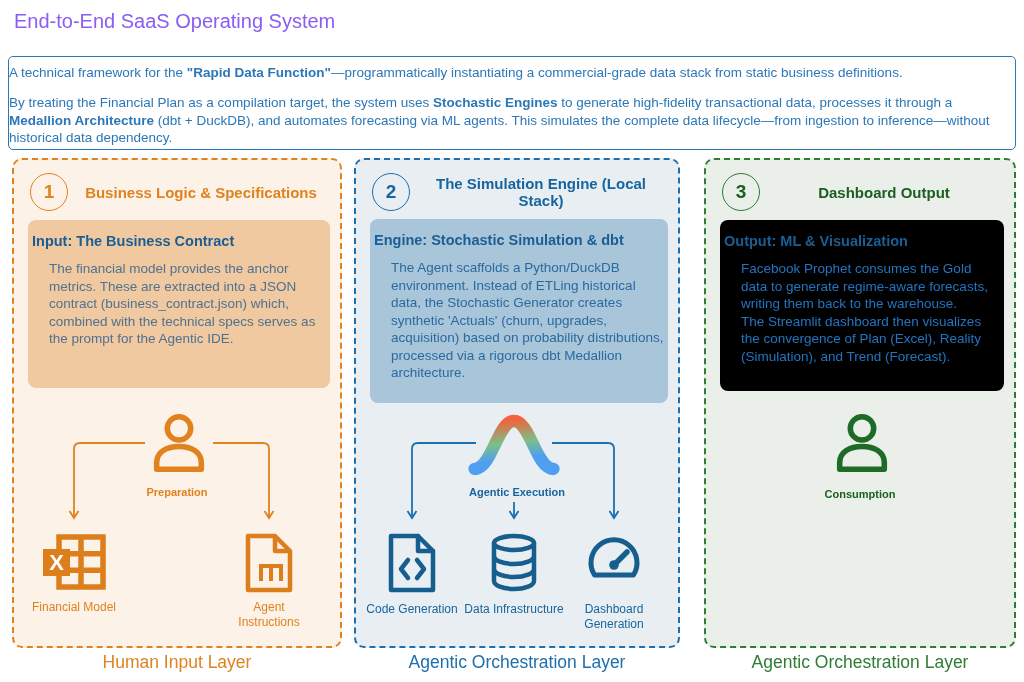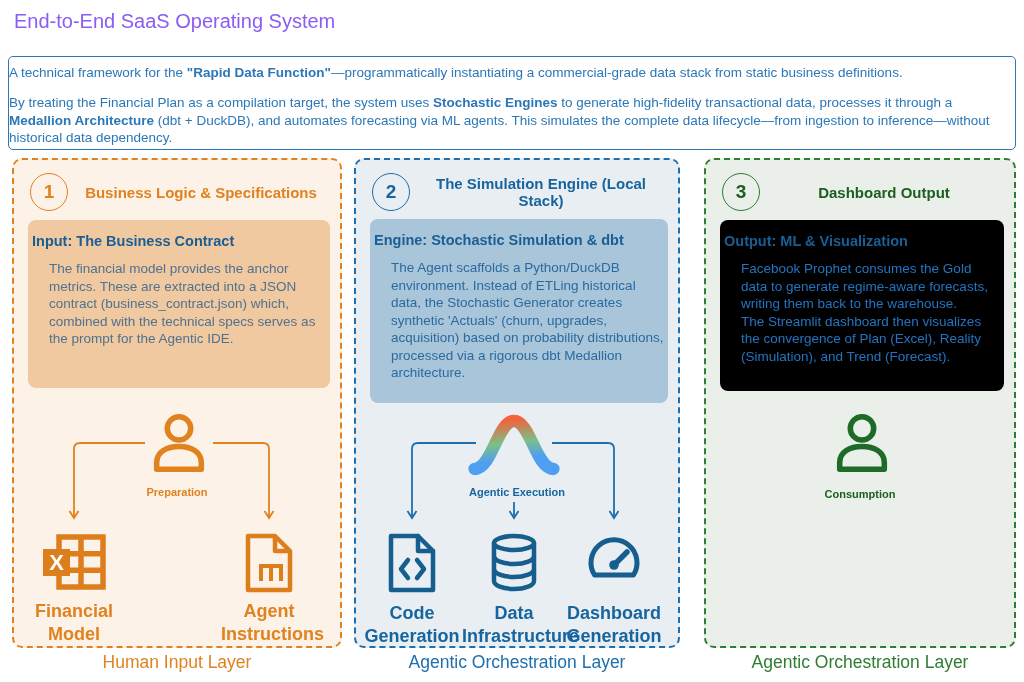--- a/index.html
+++ b/index.html
@@ -39,21 +39,21 @@
   #col1 .card-body { color:#50718F; }
   #col2 .card-body { color:#2A6A9E; }
   #col3 .card-body { color:#2374C0; }
 
   .flow-label { position:absolute; left:0; width:100%; text-align:center; font-size:11px; font-weight:bold; }
   #col1 .flow-label { top:326px; color:#E0821E; }
   #col2 .flow-label { top:326px; color:#17659E; }
   #col3 .flow-label { top:328px; color:#1B5E20; }
 
   .icon-abs { position:absolute; }
-  .out-label { position:absolute; text-align:center; font-size:18px; font-weight:bold; line-height:1.25; }
+  .out-label { position:absolute; text-align:center; font-size:12px; font-weight:normal; line-height:1.25; }
   #col1 .out-label { color:#E0821E; }
   #col2 .out-label { color:#17659E; }
 
   .layer-label { position:absolute; top:652px; text-align:center; font-size:17.5px; }
   #layer1 { left:12px;  width:330px; color:#E0821E; }
   #layer2 { left:354px; width:326px; color:#1D6FAE; }
   #layer3 { left:704px; width:312px; color:#2E7D32; }
 
   svg { display:block; }
 </style>

